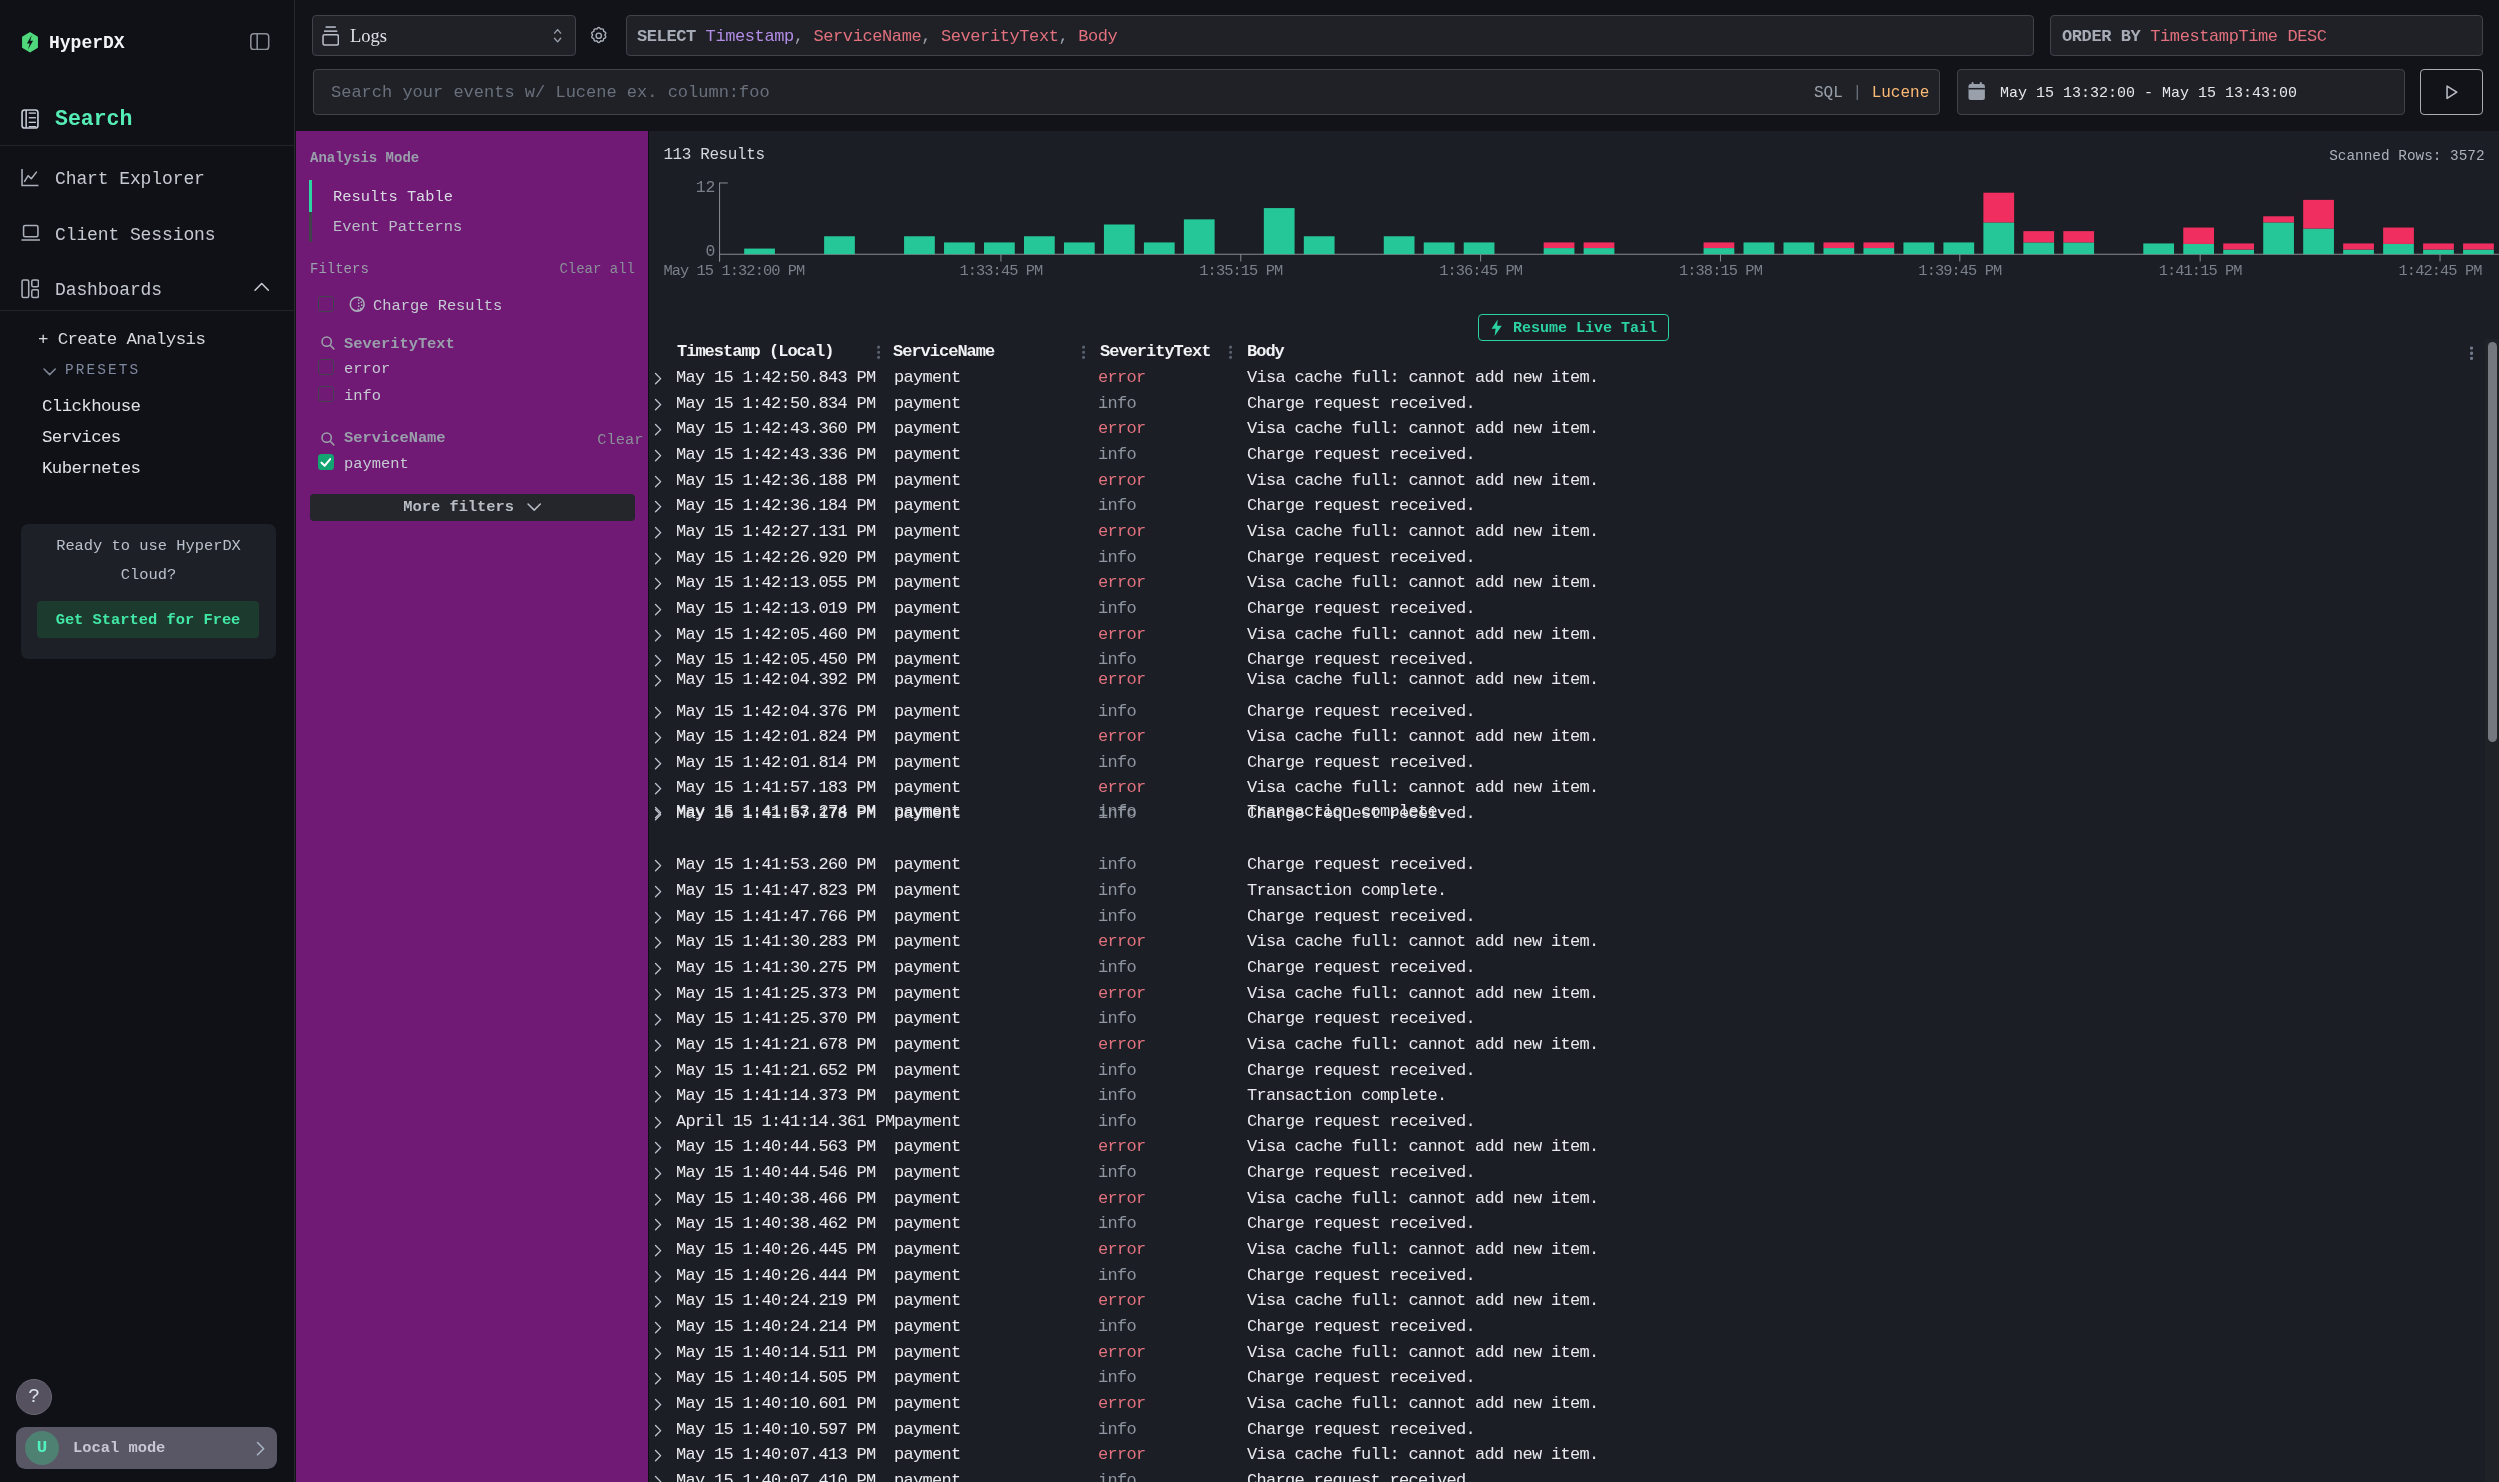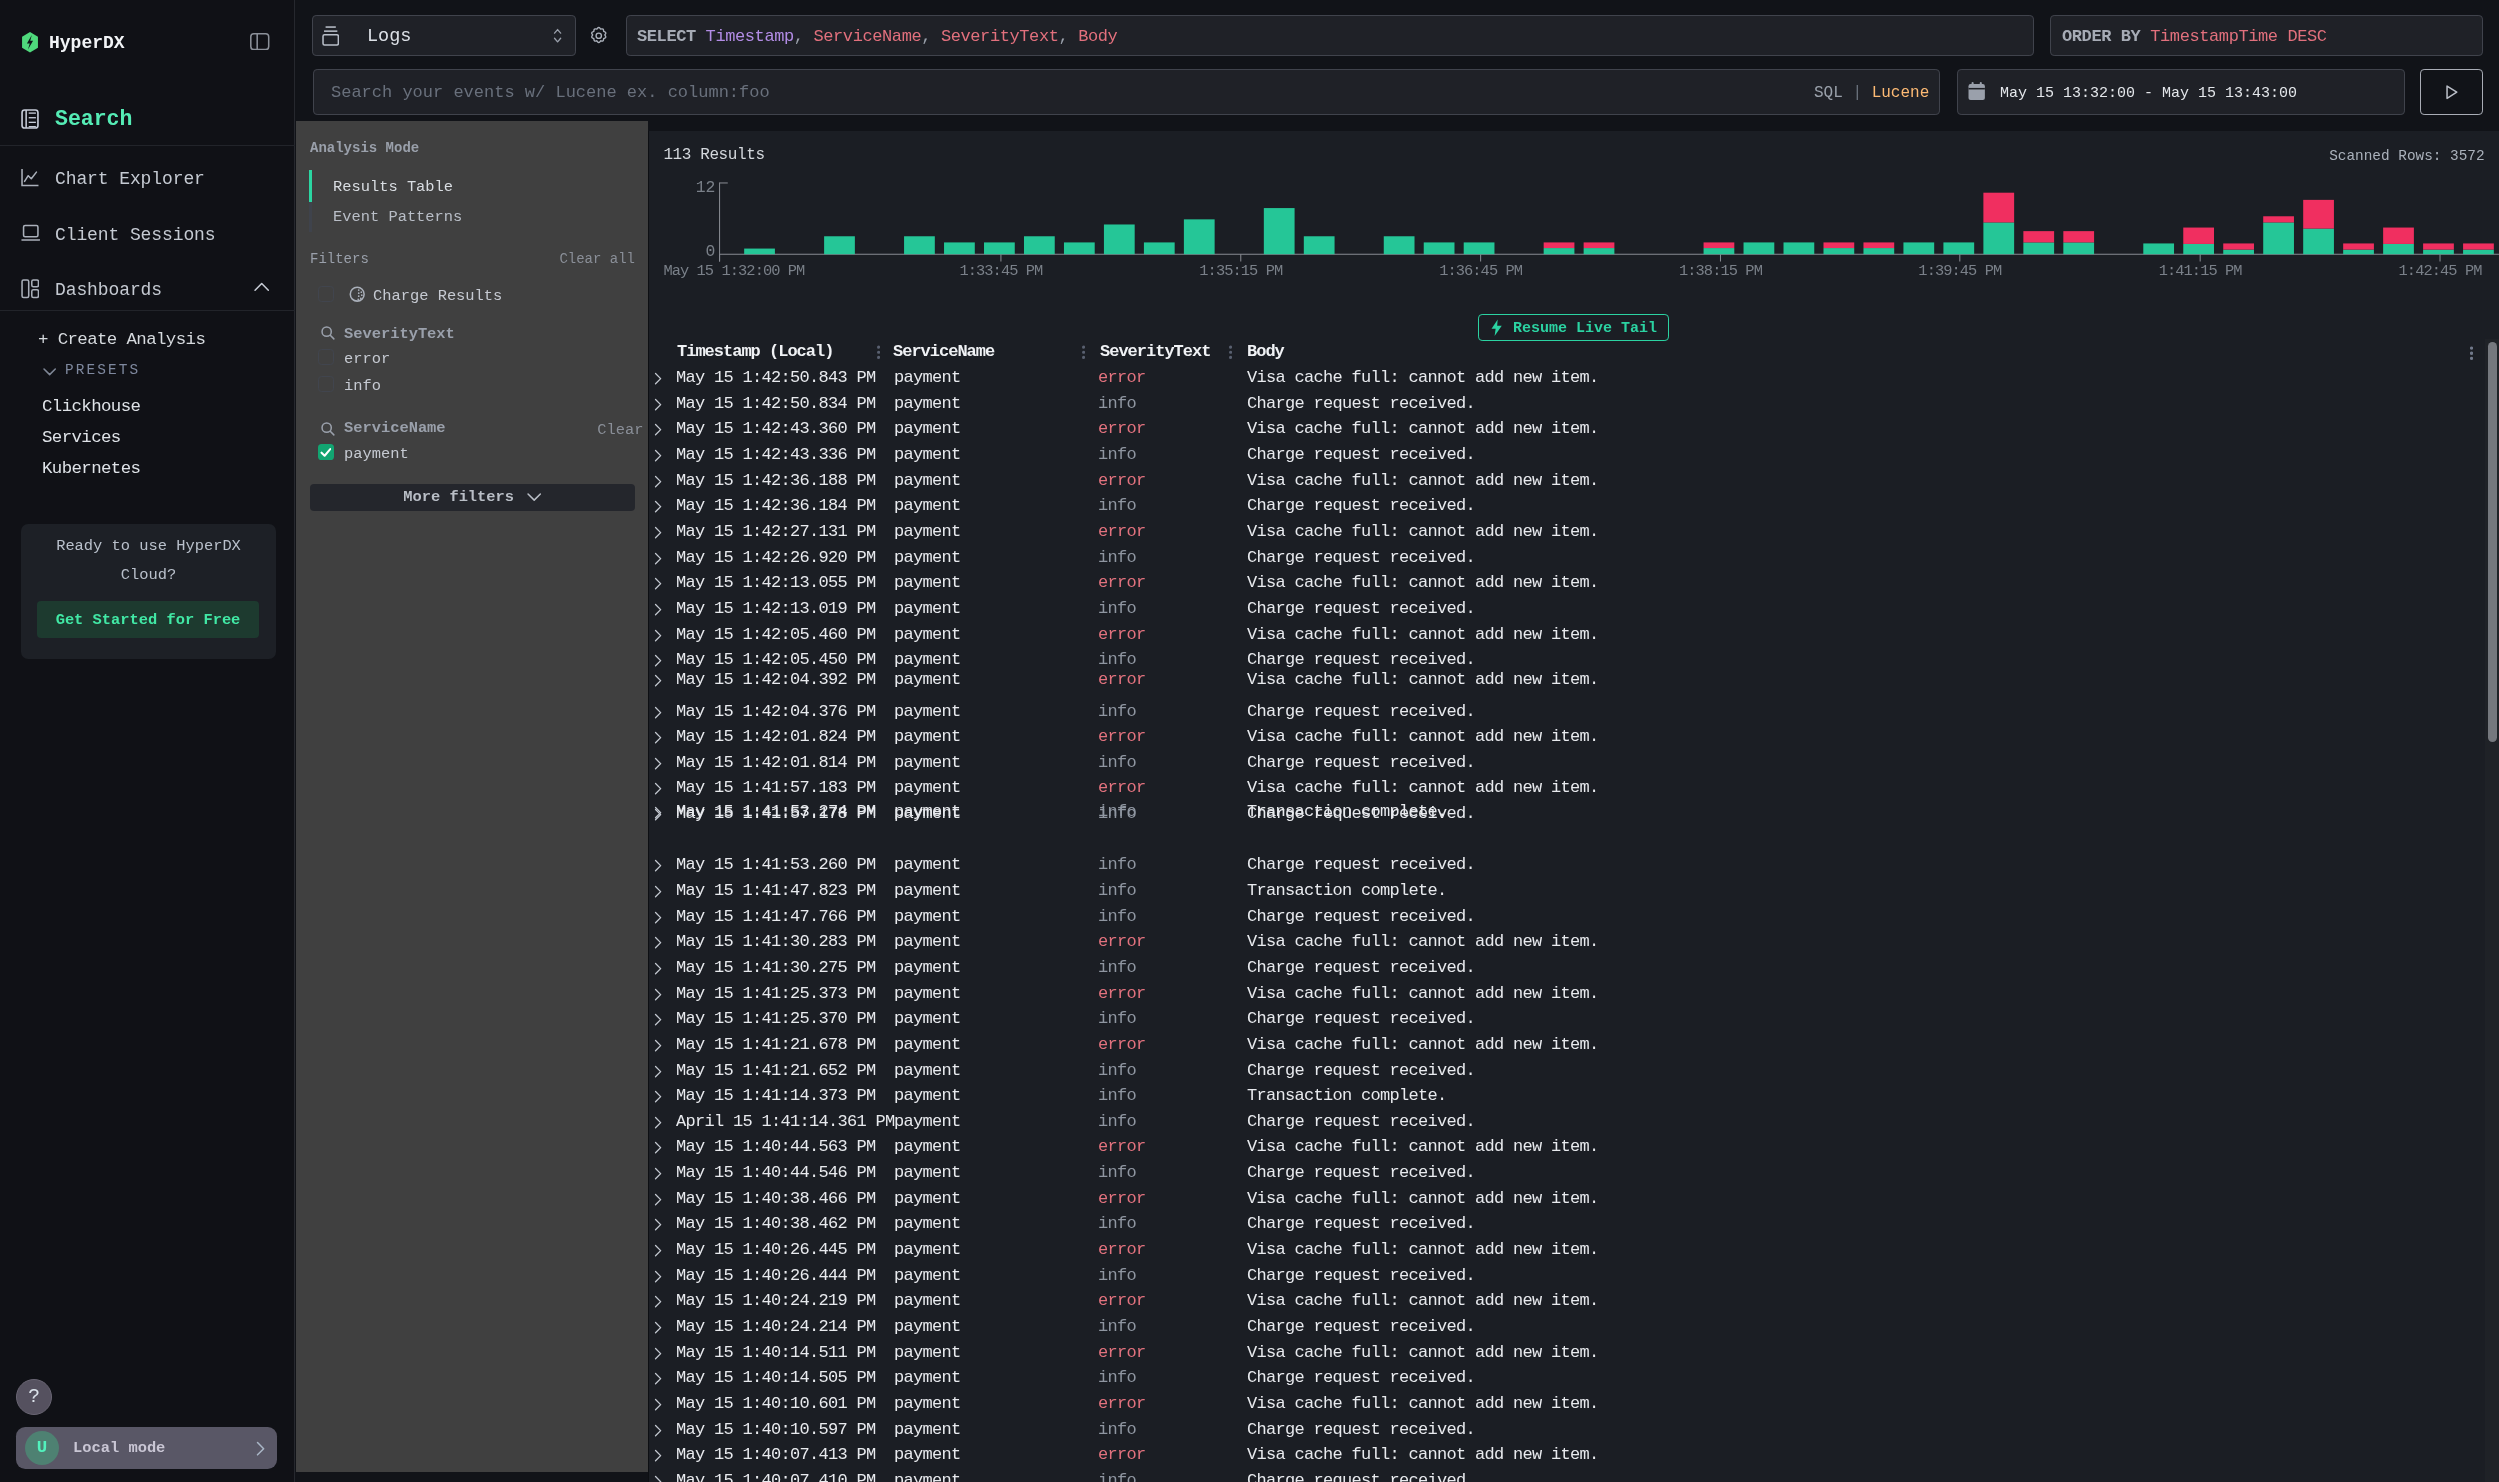--- a/index.html
+++ b/index.html
@@ -1,27 +1,27 @@
 <!DOCTYPE html>
 <html style="font-size:8.2px"><head><meta charset="utf-8"><style>
 * { margin:0; padding:0; box-sizing:border-box; }
 html,body { width:2500px; height:1482px; background:#111318; font-family:"Liberation Mono", monospace; overflow:hidden; position:relative; }
 .abs { position:absolute; }
-.sans { font-family:Liberation Mono, monospace;margin-left:17px; }
+.sans { font-family:Liberation Serif, serif; }
 
 
 #sidebar { position:absolute; left:0; top:0; width:295px; height:1482px; background:#101116; border-right:1px solid #26282e; }
 .sep { position:absolute; left:0; width:295px; height:0; border-top:1px solid #22242a; }
 .navtxt { font-size:18px; letter-spacing:-0.1px; color:#c5cad2; white-space:pre; }
 
 
 .inp { position:absolute; background:#1f2127; border:1px solid #40434c; border-radius:4.1px; }
 
 
-#panel { position:absolute; left:296px; top:121px; width:352px; height:1351px; background:#404040; }
+#panel { position:absolute; left:296px; top:131px; width:352px; height:1351px; background:#701a75; }
 
 
 #results { position:absolute; left:648px; top:131px; width:1852px; height:1351px; background:#1b1e24; border-left:1px solid #0d0f13; }
 
 .row { position:absolute; left:0; width:1826px; height:26px; line-height:26px; font-size:17px; letter-spacing:-0.7px; white-space:pre; }
 .row .chev { position:absolute; left:6.2px; top:6.7px; width:8.2px; height:13.3px; }
 .row .c1 { position:absolute; left:28px; color:#e8eaee; }
 .row .c2 { position:absolute; left:246px; color:#e8eaee; }
 .row .sev { position:absolute; left:450px; }
 .row .sev.e { color:#e2727e; }

